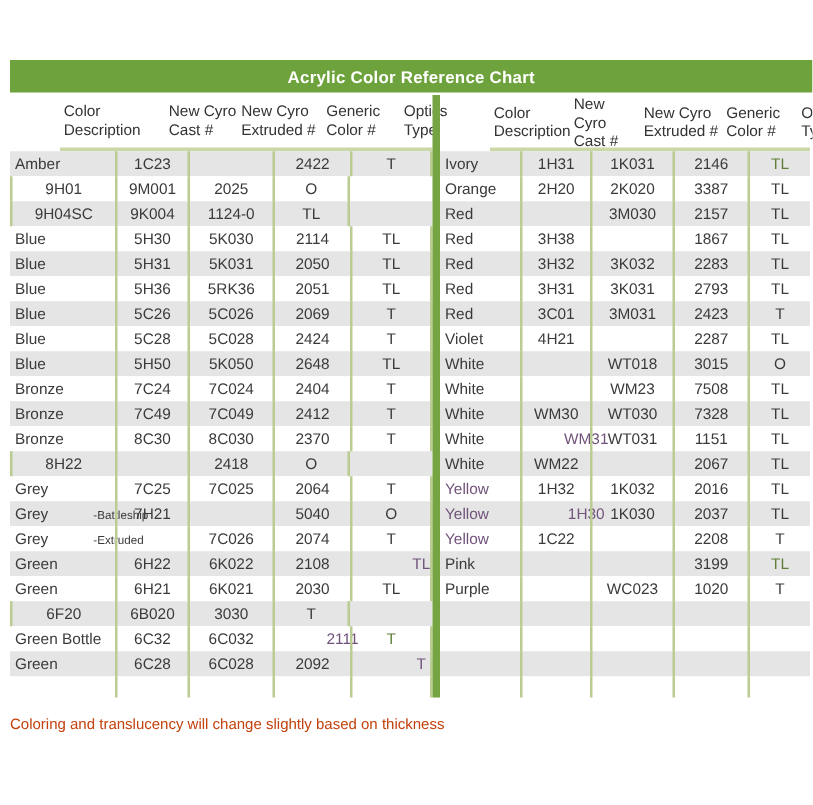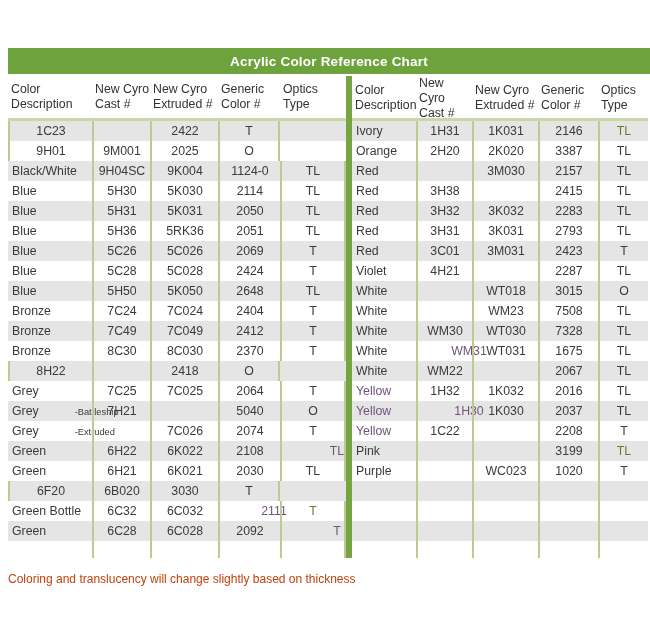--- a/index.html
+++ b/index.html
@@ -26,21 +26,21 @@
     color:#ffffff;font-weight:700;font-size:13.5px;letter-spacing:.2px;
   }
   .charts{
     position:absolute;left:8px;top:76px;display:flex;align-items:stretch;
   }
   .tbl{display:block;}
   .tbl.left{width:338px;}
   .tbl.right{width:296px;}
   .mid-divider{width:6px;background:var(--divider-green);}
   .thead{display:grid;height:42px;align-items:center;
-    border-bottom:3px solid var(--underline-green);}
+    border-bottom:3px solid var(--underline-green);margin-left:40px;}
   .tbl.left .thead,.tbl.left .trow{grid-template-columns:84px 58px 68px 62px 66px;}
   .tbl.right .thead,.tbl.right .trow{grid-template-columns:64px 56px 66px 60px 50px;}
   .hcell{font-size:12.3px;line-height:1.2;color:#333;padding-left:3px;}
   .trow{display:grid;height:20px;align-items:center;}
   .trow.odd{background:var(--stripe-grey);}
   .trow.even{background:#ffffff;}
   .trow.tail{background:transparent;height:17px;}
   .cell{
     font-size:12.3px;height:100%;display:flex;align-items:center;
     justify-content:center;white-space:nowrap;overflow:visible;
@@ -79,33 +79,33 @@
         </div>
         <div class="hcell">
           <span><span>Generic</span><br><span>Color #</span></span>
         </div>
         <div class="hcell">
           <span><span>Optics</span><br><span>Type</span></span>
         </div>
       </div>
       <div class="tbody" id="left-body">
           <div class="trow odd">
+            <div class="cell c0">Amber</div>
             <div class="cell c1">1C23</div>
             <div class="cell c2"></div>
             <div class="cell c3">2422</div>
             <div class="cell c4">T</div>
           </div>
           <div class="trow even">
             <div class="cell c1">9H01</div>
             <div class="cell c2">9M001</div>
             <div class="cell c3">2025</div>
             <div class="cell c4">O</div>
           </div>
           <div class="trow odd">
-            <div class="cell c0">Black/White</div>
             <div class="cell c1">9H04SC</div>
             <div class="cell c2">9K004</div>
             <div class="cell c3">1124-0</div>
             <div class="cell c4">TL</div>
           </div>
           <div class="trow even">
             <div class="cell c0">Blue</div>
             <div class="cell c1">5H30</div>
             <div class="cell c2">5K030</div>
             <div class="cell c3">2114</div>
@@ -293,21 +293,21 @@
             <div class="cell c0">Red</div>
             <div class="cell c1"></div>
             <div class="cell c2">3M030</div>
             <div class="cell c3">2157</div>
             <div class="cell c4">TL</div>
           </div>
           <div class="trow even">
             <div class="cell c0">Red</div>
             <div class="cell c1">3H38</div>
             <div class="cell c2"></div>
-            <div class="cell c3">2415</div>
+            <div class="cell c3">1867</div>
             <div class="cell c4">TL</div>
           </div>
           <div class="trow odd">
             <div class="cell c0">Red</div>
             <div class="cell c1">3H32</div>
             <div class="cell c2">3K032</div>
             <div class="cell c3">2283</div>
             <div class="cell c4">TL</div>
           </div>
           <div class="trow even">
@@ -351,21 +351,21 @@
             <div class="cell c2">WT030</div>
             <div class="cell c3">7328</div>
             <div class="cell c4">TL</div>
           </div>
           <div class="trow even">
             <div class="cell c0">White</div>
             <div class="cell c1 ac-purple">
               <span>WM31</span>
             </div>
             <div class="cell c2">WT031</div>
-            <div class="cell c3">1675</div>
+            <div class="cell c3">1151</div>
             <div class="cell c4">TL</div>
           </div>
           <div class="trow odd">
             <div class="cell c0">White</div>
             <div class="cell c1">WM22</div>
             <div class="cell c2"></div>
             <div class="cell c3">2067</div>
             <div class="cell c4">TL</div>
           </div>
           <div class="trow even">

